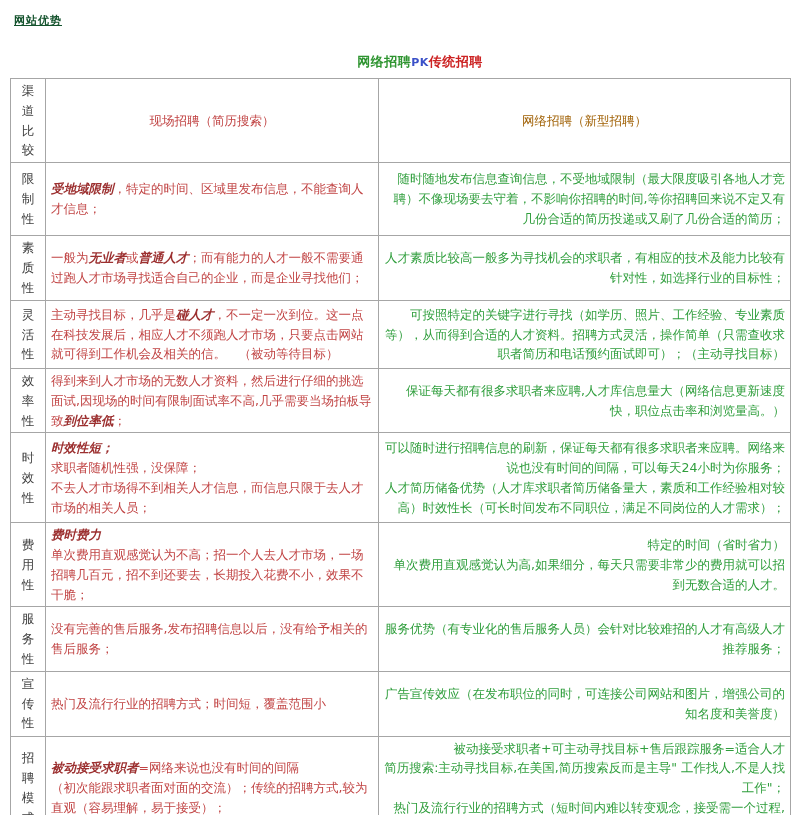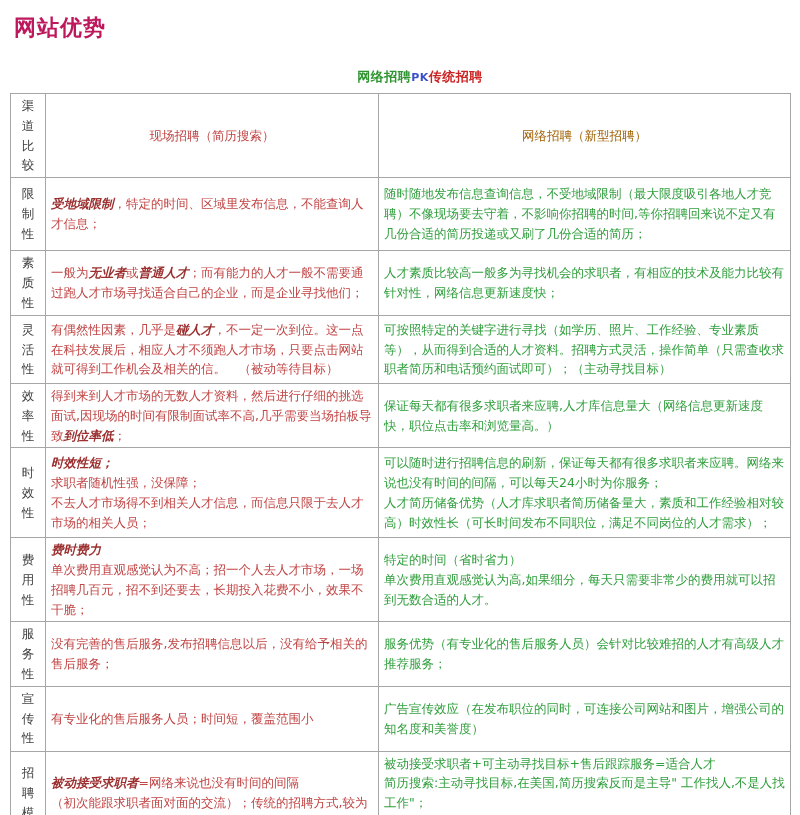--- a/index.html
+++ b/index.html
@@ -2,22 +2,22 @@
 <html><head>
 <meta charset="utf-8">
 <style>
   html,body{margin:0;padding:0;background:#ffffff;}
   body{
     width:800px;height:815px;overflow:hidden;
     font-family:"DejaVu Sans","Liberation Sans",sans-serif;
     -webkit-font-smoothing:antialiased;
   }
   .page-title{
-    color:#be185d;font-weight:bold;font-size:22px;
-    margin:13px 0 0 14px;letter-spacing:1px;
+    color:#14532d;font-weight:bold;font-size:11px;
+    margin:13px 0 0 14px;letter-spacing:1px;text-decoration:underline;
   }
   .subtitle{
     text-align:center;margin-top:25px;font-weight:bold;font-size:13px;
     letter-spacing:0.5px;
     padding-left:40px;
   }
   .subtitle .sub-green{color:#2e9430;}
   .subtitle .sub-pk{color:#3a50c8;font-size:11px;}
   .subtitle .sub-red{color:#cc2222;}
   table.compare{
@@ -27,21 +27,21 @@
   table.compare td{
     border:1px solid #a6a6a6;vertical-align:middle;
     font-size:12.5px;line-height:1.58;padding:2px 5px;
     word-break:break-all;
   }
   td.label-cell{
     width:24px;text-align:center;color:#404040;
     white-space:pre-line;padding:2px 3px;line-height:1.7;
   }
   td.trad{width:322px;color:#c14444;}
-  td.online{color:#2f9e3c;}
+  td.online{color:#2f9e3c;text-align:right;}
   td.trad .bold{font-weight:bold;color:#9c3030;font-style:italic;}
   tr.header-row{height:84px;}
   tr.header-row td{text-align:center;}
   td.trad-header{color:#c14444;}
   td.online-header{color:#a16207;}
 </style>
 </head>
 <body>
 
 <div class="page-title">网站优势</div>
@@ -72,29 +72,29 @@
         </td>
       </tr>
       <tr style="height: 65px;">
         <td class="label-cell">素
 质
 性</td>
         <td class="trad">
           <div><span>一般为</span><span class="bold">无业者</span><span>或</span><span class="bold">普通人才</span><span>；而有能力的人才一般不需要通过跑人才市场寻找适合自己的企业，而是企业寻找他们；</span></div>
         </td>
         <td class="online">
-          <div><span>人才素质比较高一般多为寻找机会的求职者，有相应的技术及能力比较有针对性，网络信息更新速度快；</span></div>
+          <div><span>人才素质比较高一般多为寻找机会的求职者，有相应的技术及能力比较有针对性，如选择行业的目标性；</span></div>
         </td>
       </tr>
       <tr style="height: 68px;">
         <td class="label-cell">灵
 活
 性</td>
         <td class="trad">
-          <div><span>有偶然性因素，几乎是</span><span class="bold">碰人才</span><span>，不一定一次到位。这一点在科技发展后，相应人才不须跑人才市场，只要点击网站就可得到工作机会及相关的信。　（被动等待目标）</span></div>
+          <div><span>主动寻找目标，几乎是</span><span class="bold">碰人才</span><span>，不一定一次到位。这一点在科技发展后，相应人才不须跑人才市场，只要点击网站就可得到工作机会及相关的信。　（被动等待目标）</span></div>
         </td>
         <td class="online">
           <div><span>可按照特定的关键字进行寻找（如学历、照片、工作经验、专业素质等），从而得到合适的人才资料。招聘方式灵活，操作简单（只需查收求职者简历和电话预约面试即可）；（主动寻找目标）</span></div>
         </td>
       </tr>
       <tr style="height: 62px;">
         <td class="label-cell">效
 率
 性</td>
         <td class="trad">
@@ -140,21 +140,21 @@
         </td>
         <td class="online">
           <div><span>服务优势（有专业化的售后服务人员）会针对比较难招的人才有高级人才推荐服务；</span></div>
         </td>
       </tr>
       <tr style="height: 65px;">
         <td class="label-cell">宣
 传
 性</td>
         <td class="trad">
-          <div><span>有专业化的售后服务人员；时间短，覆盖范围小</span></div>
+          <div><span>热门及流行行业的招聘方式；时间短，覆盖范围小</span></div>
         </td>
         <td class="online">
           <div><span>广告宣传效应（在发布职位的同时，可连接公司网站和图片，增强公司的知名度和美誉度）</span></div>
         </td>
       </tr>
       <tr style="height: 92px;">
         <td class="label-cell">招
 聘
 模
 式</td>

